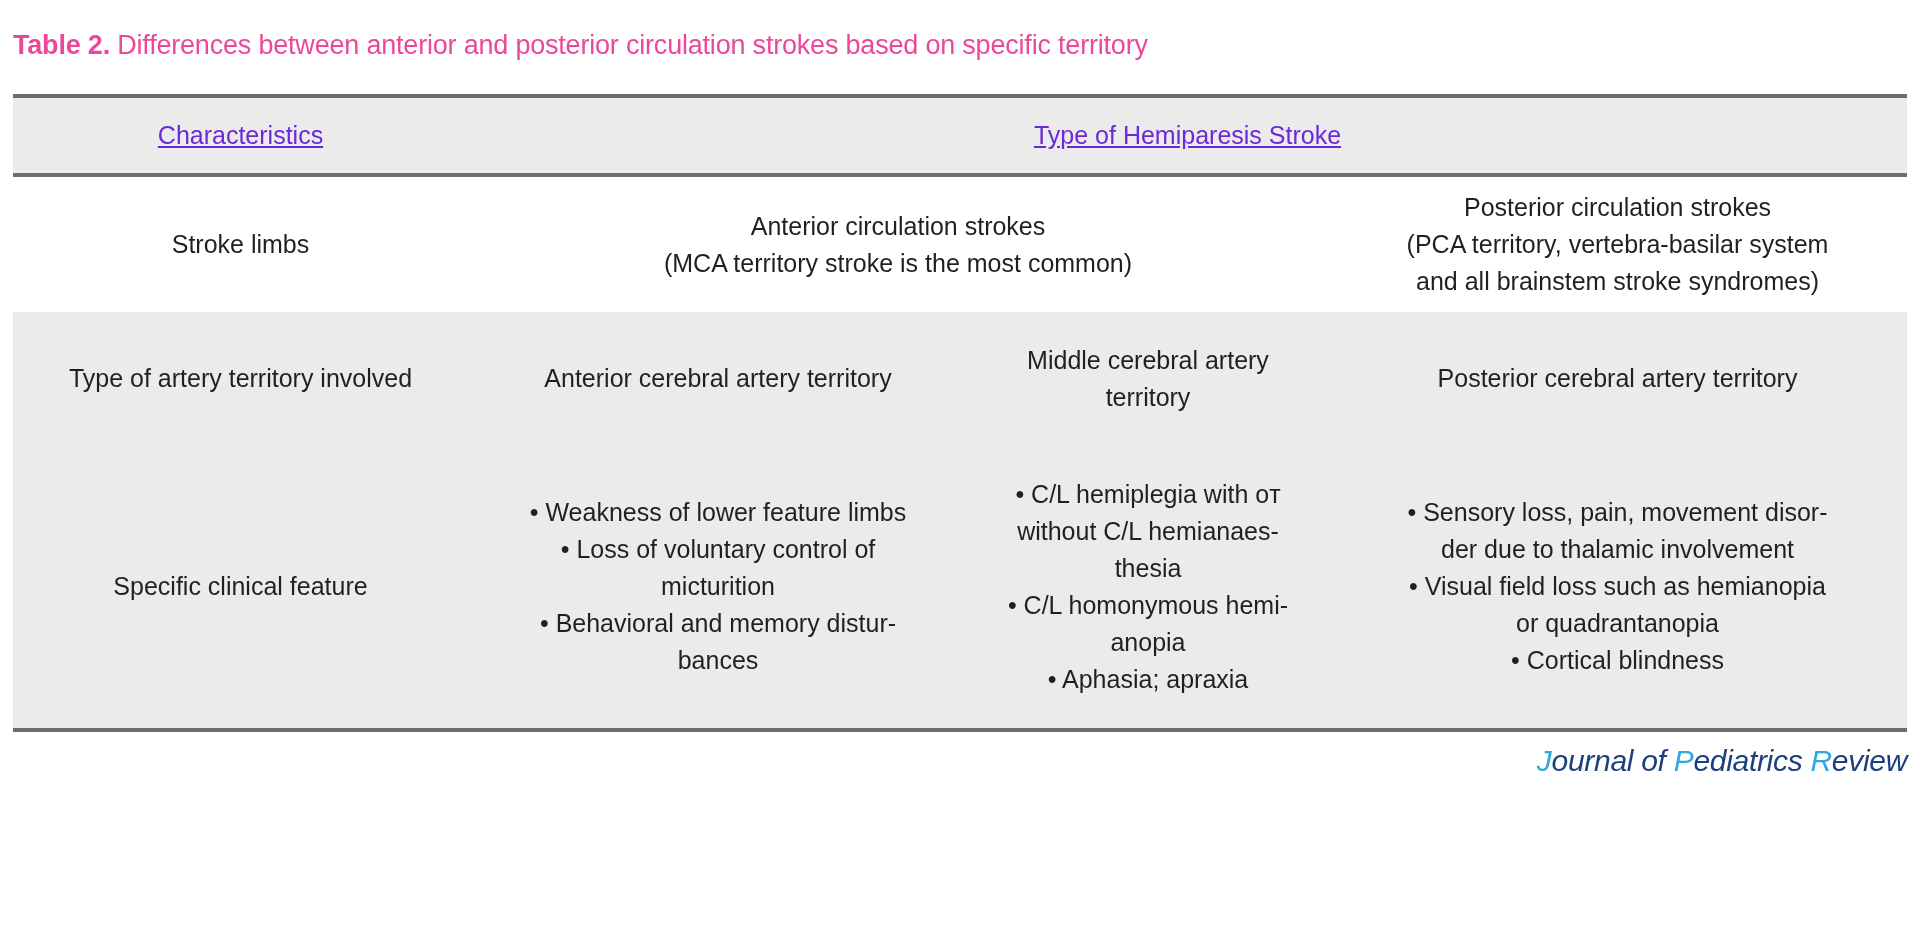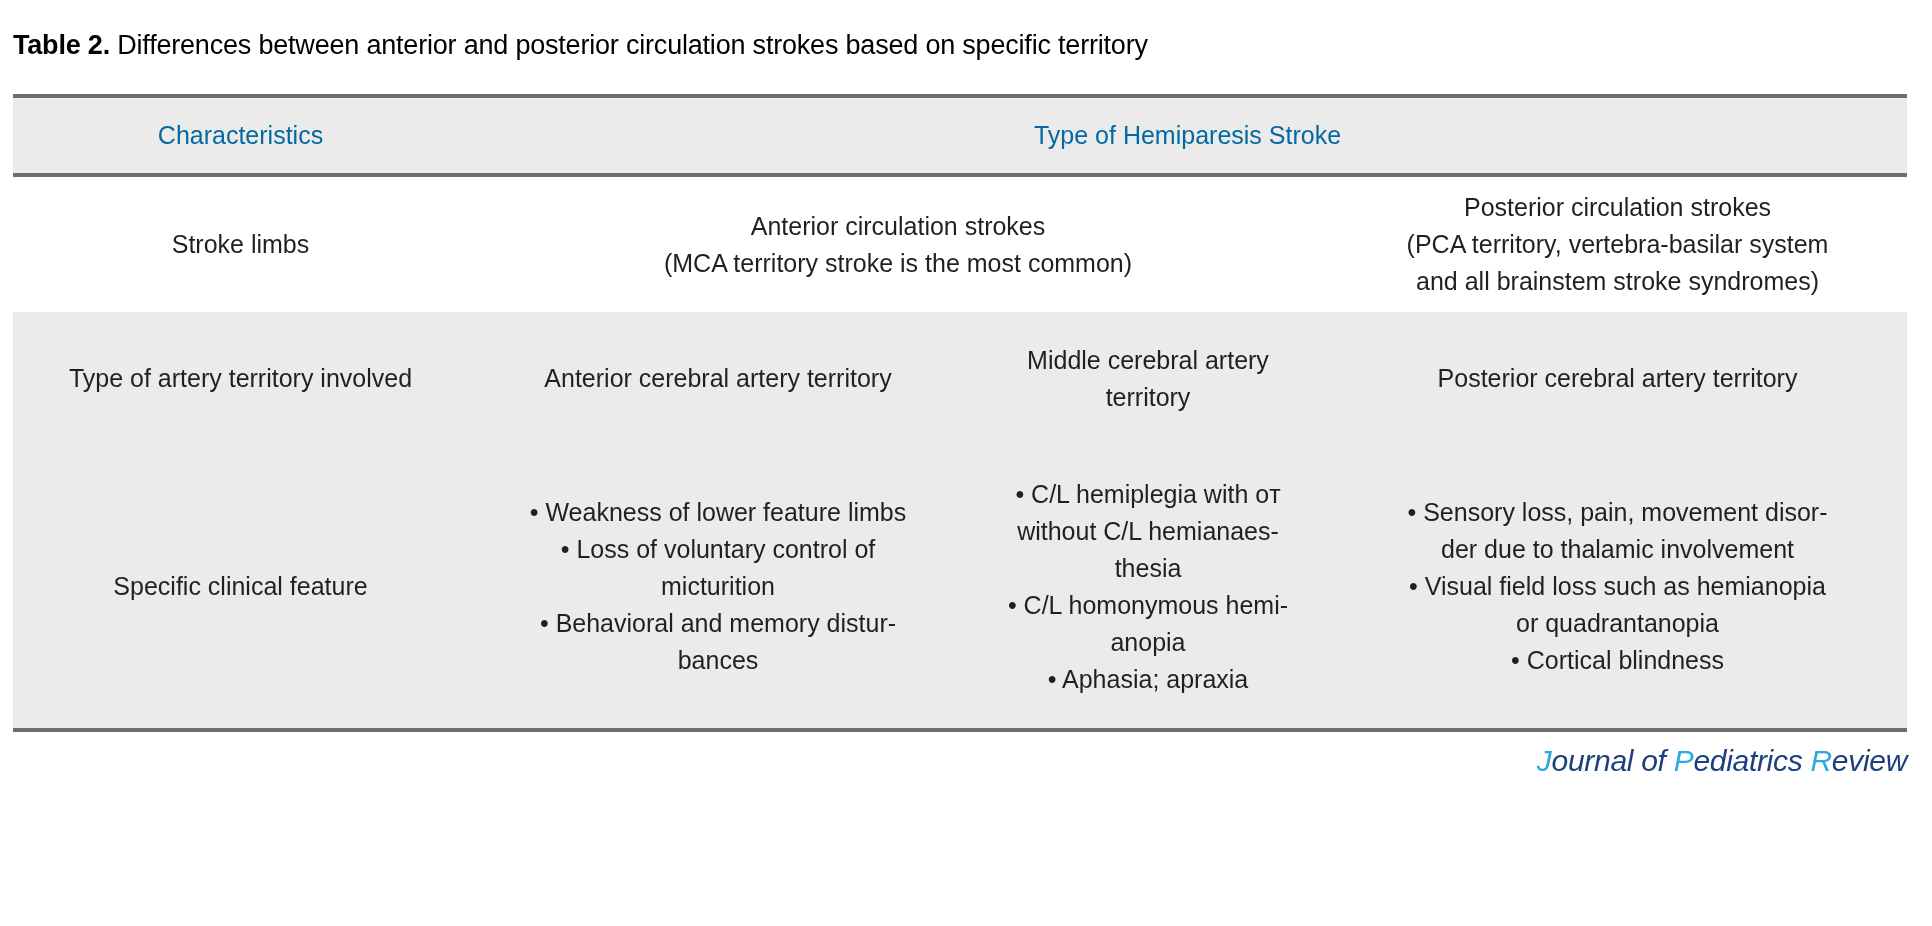--- a/index.html
+++ b/index.html
@@ -16,21 +16,21 @@
     color:var(--ink);
   }
   .page{
     width:1932px;height:926px;
     padding:28px 25px 0 13px;
   }
   .caption{
     font-size:27px;
     line-height:34px;
     margin-bottom:32px;
-    color:#000000;
+    color:#ec4899;
     letter-spacing:-0.2px;
   }
   .caption .cap-label{font-weight:700;}
   table.tbl{
     width:1894px;
     table-layout:fixed;
     border-collapse:collapse;
     border-top:4px solid var(--rule);
     border-bottom:4px solid var(--rule);
   }
@@ -48,21 +48,22 @@
     padding:0 10px;
   }
   thead tr{
     background:var(--shade);
     border-bottom:4px solid var(--rule);
   }
   thead th{
     height:79px;
     font-size:27px;
     font-weight:700;
-    color:#0369a1;
+    color:#6d28d9;
+    text-decoration:underline;
   }
   tr.r-white{background:#ffffff;}
   tr.r-shade{background:var(--shade);}
   tr.row-stroke-type td{height:137px;}
   tr.row-artery td{height:133px;}
   tr.row-clinical td{height:119px;}
   tr.row-specific td{height:285px;}
   .brand{
     width:1894px;
     text-align:right;

